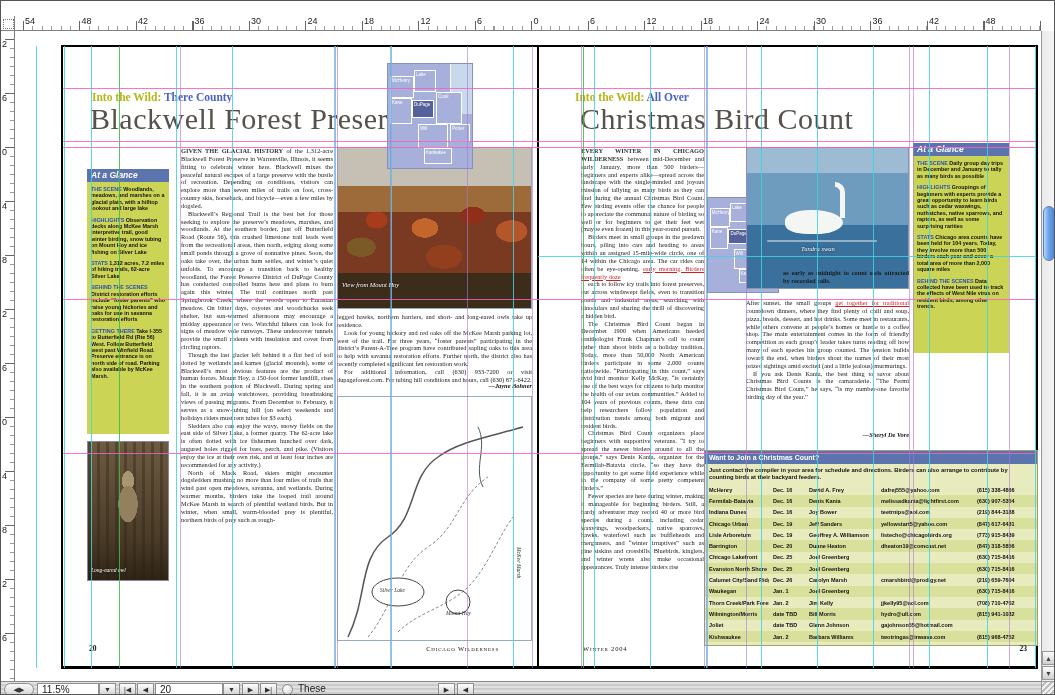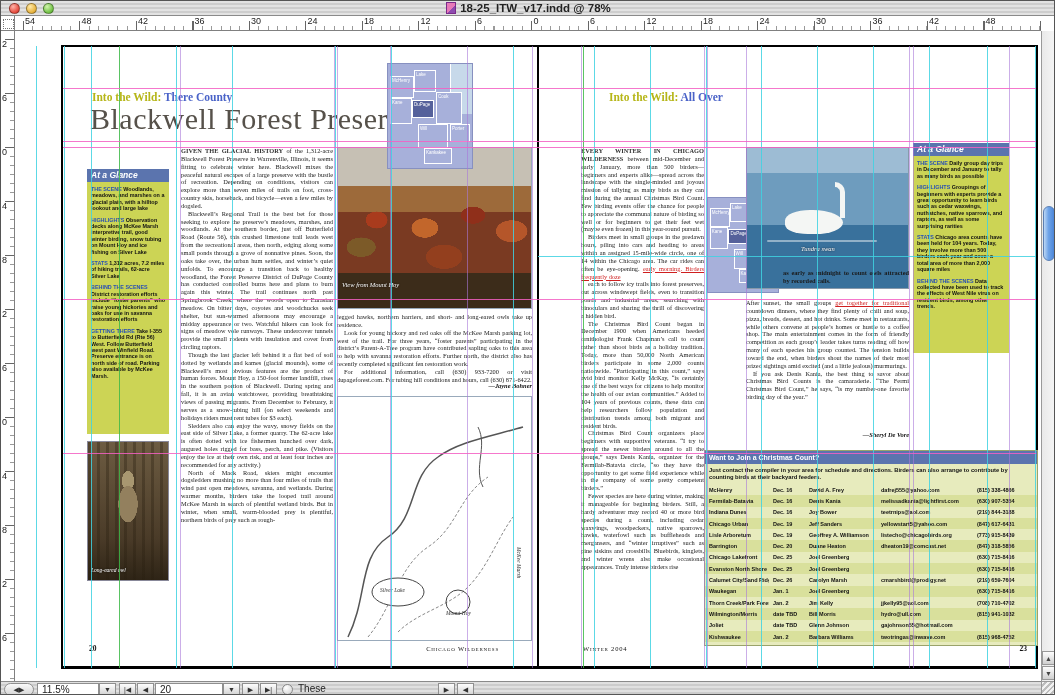--- a/index.html
+++ b/index.html
@@ -112,26 +112,20 @@
   #tblnote{font-size:5.8px;font-weight:bold;line-height:7px;padding:3px 4px;color:#111;}
   .trow{display:grid;grid-template-columns:64px 36px 72px 96px 66px;height:11.3px;align-items:center;}
   .trow.alt{background:#d9e09c;}
   .tc{font-size:5.5px;font-weight:bold;color:#111;padding-left:4px;white-space:nowrap;overflow:hidden;}
 </style>
 </head>
 <body>
 
 <div id="win">
 
-  <div class="abs" id="titlebar">
-    <div class="tl" id="tl-red"></div>
-    <div class="tl" id="tl-yellow"></div>
-    <div class="tl" id="tl-green"></div>
-    <div id="title"><span id="docicon"></span><span>18-25_ITW_v17.indd @ 78%</span></div>
-  </div>
 
   <div class="abs" id="corner"></div>
   <div class="abs" id="hruler"><span></span><span class="hrnum" style="left: 10px;">54</span><span class="hrnum" style="left: 66.5px;">48</span><span class="hrnum" style="left: 123px;">42</span><span class="hrnum" style="left: 179.5px;">36</span><span class="hrnum" style="left: 236px;">30</span><span class="hrnum" style="left: 292.5px;">24</span><span class="hrnum" style="left: 349px;">18</span><span class="hrnum" style="left: 405.5px;">12</span><span class="hrnum" style="left: 462px;">6</span><span class="hrnum" style="left: 518.5px;">0</span><span class="hrnum" style="left: 575px;">6</span><span class="hrnum" style="left: 631.5px;">12</span><span class="hrnum" style="left: 688px;">18</span><span class="hrnum" style="left: 744.5px;">24</span><span class="hrnum" style="left: 801px;">30</span><span class="hrnum" style="left: 857.5px;">36</span><span class="hrnum" style="left: 914px;">42</span><span class="hrnum" style="left: 970.5px;">48</span></div>
   <div class="abs" id="vruler"><span></span><span class="vrnum" style="top: 8px;">2</span><span class="vrnum" style="top: 62px;">6</span><span class="vrnum" style="top: 116px;">0</span><span class="vrnum" style="top: 170px;">4</span><span class="vrnum" style="top: 224px;">8</span><span class="vrnum" style="top: 278px;">2</span><span class="vrnum" style="top: 332px;">6</span><span class="vrnum" style="top: 386px;">0</span><span class="vrnum" style="top: 440px;">4</span><span class="vrnum" style="top: 494px;">8</span><span class="vrnum" style="top: 548px;">2</span><span class="vrnum" style="top: 602px;">6</span></div>
 
   <div class="abs" id="viewport"></div>
   <div class="abs" id="spread"></div>
 
   <div class="abs kicker" style="left:91px;top:90px;"><span>Into the Wild:</span><b> There County</b></div>
   <div class="abs headline" style="left:89px;top:101px;">Blackwell Forest Preserve</div>
@@ -201,21 +195,22 @@
       <div class="mcell" style="left: 1.7px; top: 10.2px; width: 20.4px; height: 18.7px;">McHenry</div>
       <div class="mcell" style="left: 22.1px; top: 5.1px; width: 18.7px; height: 18.7px;">Lake</div>
       <div class="mcell" style="left: 40.8px; top: 23.8px; width: 22.1px; height: 27.2px;">Cook</div>
       <div class="mcell" style="left: 1.7px; top: 28.9px; width: 18.7px; height: 22.1px;">Kane</div>
       <div class="mcell dark" style="left: 20.4px; top: 30.6px; width: 18.7px; height: 15.3px;">DuPage</div>
       <div class="mcell" style="left: 25.5px; top: 51px; width: 25.5px; height: 20.4px;">Will</div>
       <div class="mcell" style="left: 30.6px; top: 71.4px; width: 23.8px; height: 13.6px;">Kankakee</div>
       <div class="mcell" style="left: 52.7px; top: 51px; width: 17px; height: 15.3px;">Porter</div>
     </div>
 
-  <div class="abs kicker" style="left:608px;top:90px;"><span>Into the Wild:</span><b> All Over</b></div>
+  <div class="abs kicker" style="left:574px;top:90px;"><span>Into the Wild:</span><b> All Over</b></div>
+  <div class="abs headline" style="left:579px;top:101px;">Christmas Bird Count</div>
 
   <div class="abs bodycol" style="left:580px;top:146px;width:123px;height:494px;">
       <p><span class="lead">Every winter in Chicago Wilderness</span><span> between mid-December and early January, more than 500 birders—beginners and experts alike—spread across the landscape with the single-minded and joyous mission of tallying as many birds as they can find during the annual Christmas Bird Count. Few birding events offer the chance for people to appreciate the communal nature of birding so well or for beginners to get their feet wet (maybe even frozen) in this year-round pursuit.</span></p>
       <p class="ind"><span>Birders meet in small groups in the predawn hours, piling into cars and heading to areas within an assigned 15-mile-wide circle, one of 14 within the Chicago area. The car rides can often be eye-opening. </span><span class="red">early morning. Birders frequently doze</span></p>
       <p class="ind"><span>each to follow icy trails into forest preserves, out across windswept fields, even to transition ponds and industrial areas, searching with binoculars and sharing the thrill of discovering a hidden bird.</span></p>
       <p class="ind"><span>The Christmas Bird Count began in December 1900 when Americans heeded ornithologist Frank Chapman’s call to count rather than shoot birds as a holiday tradition. Today, more than 50,000 North American birders participate in some 2,000 counts nationwide. “Participating in this count,” says avid bird monitor Kelly McKay, “is certainly one of the best ways for citizens to help monitor the health of our avian communities.” Added to 104 years of previous counts, these data can help researchers follow population and distribution trends among both migrant and resident birds.</span></p>
       <p class="ind"><span>Christmas Bird Count organizers place beginners with supportive veterans. “I try to spread the newer birders around to all the groups,” says Denis Kania, organizer for the Fermilab-Batavia circle, “so they have the opportunity to get some field experience while in the company of some pretty competent birders.”</span></p>
       <p class="ind"><span>Fewer species are here during winter, making it manageable for beginning birders. Still, a hardy adventurer may record 40 or more bird species during a count, including cedar waxwings, woodpeckers, native sparrows, hawks, waterfowl such as buffleheads and mergansers, and “winter irruptives” such as pine siskins and crossbills. Bluebirds, kinglets, and winter wrens also make occasional appearances. Truly intense birders rise</span></p>
     </div>
 

